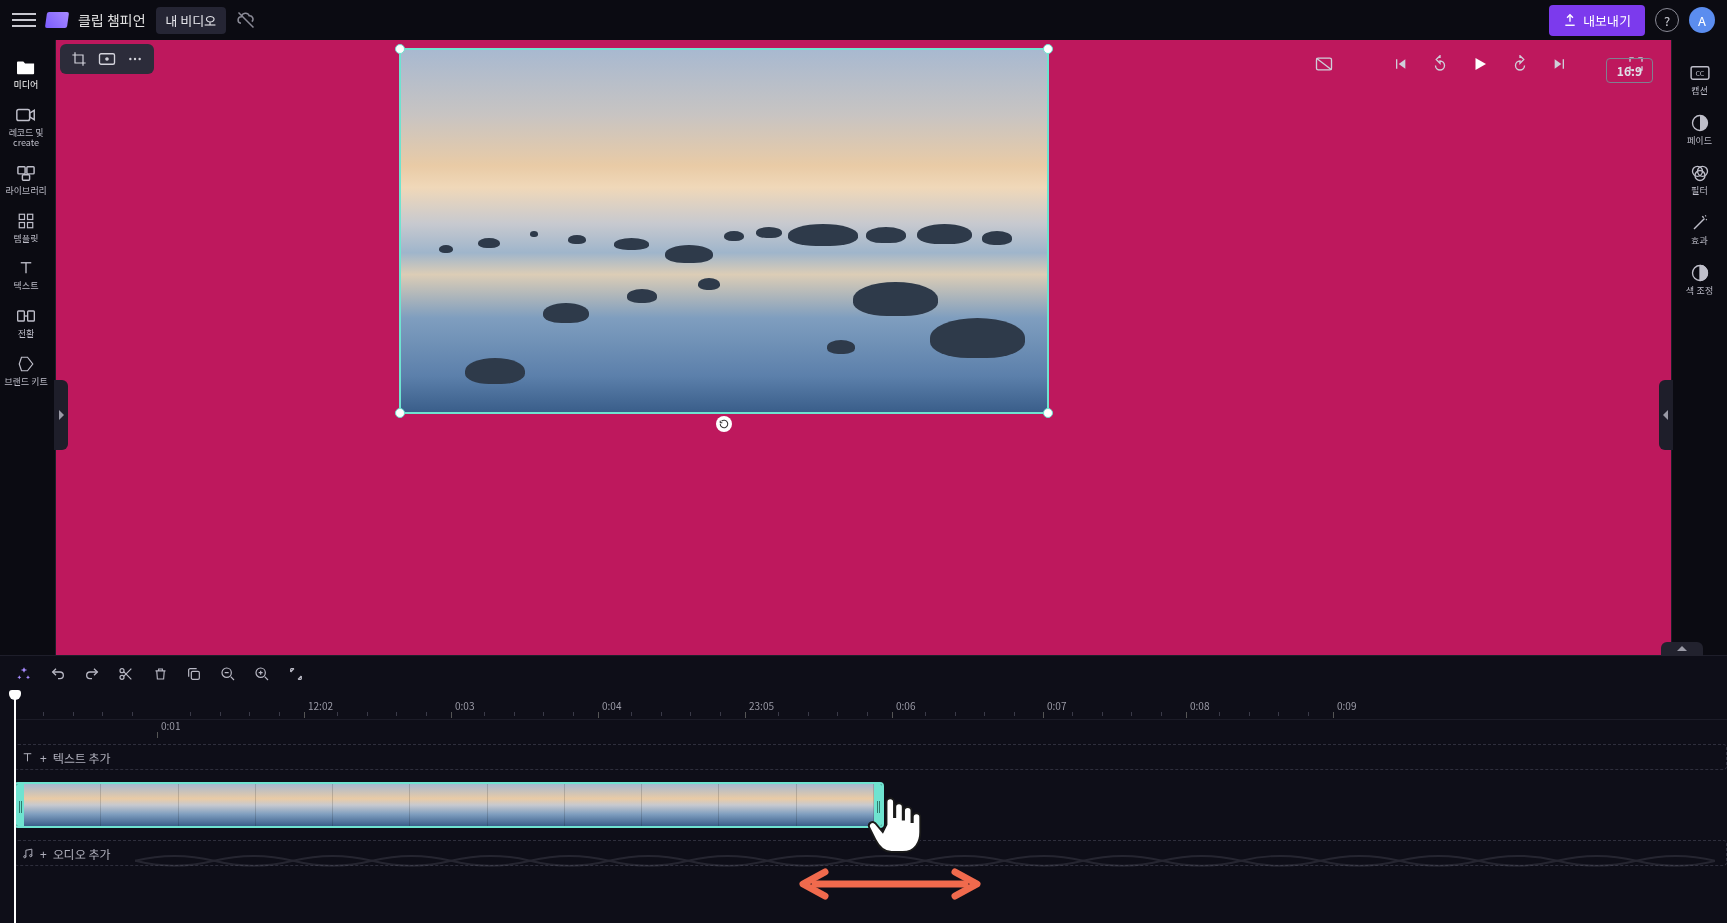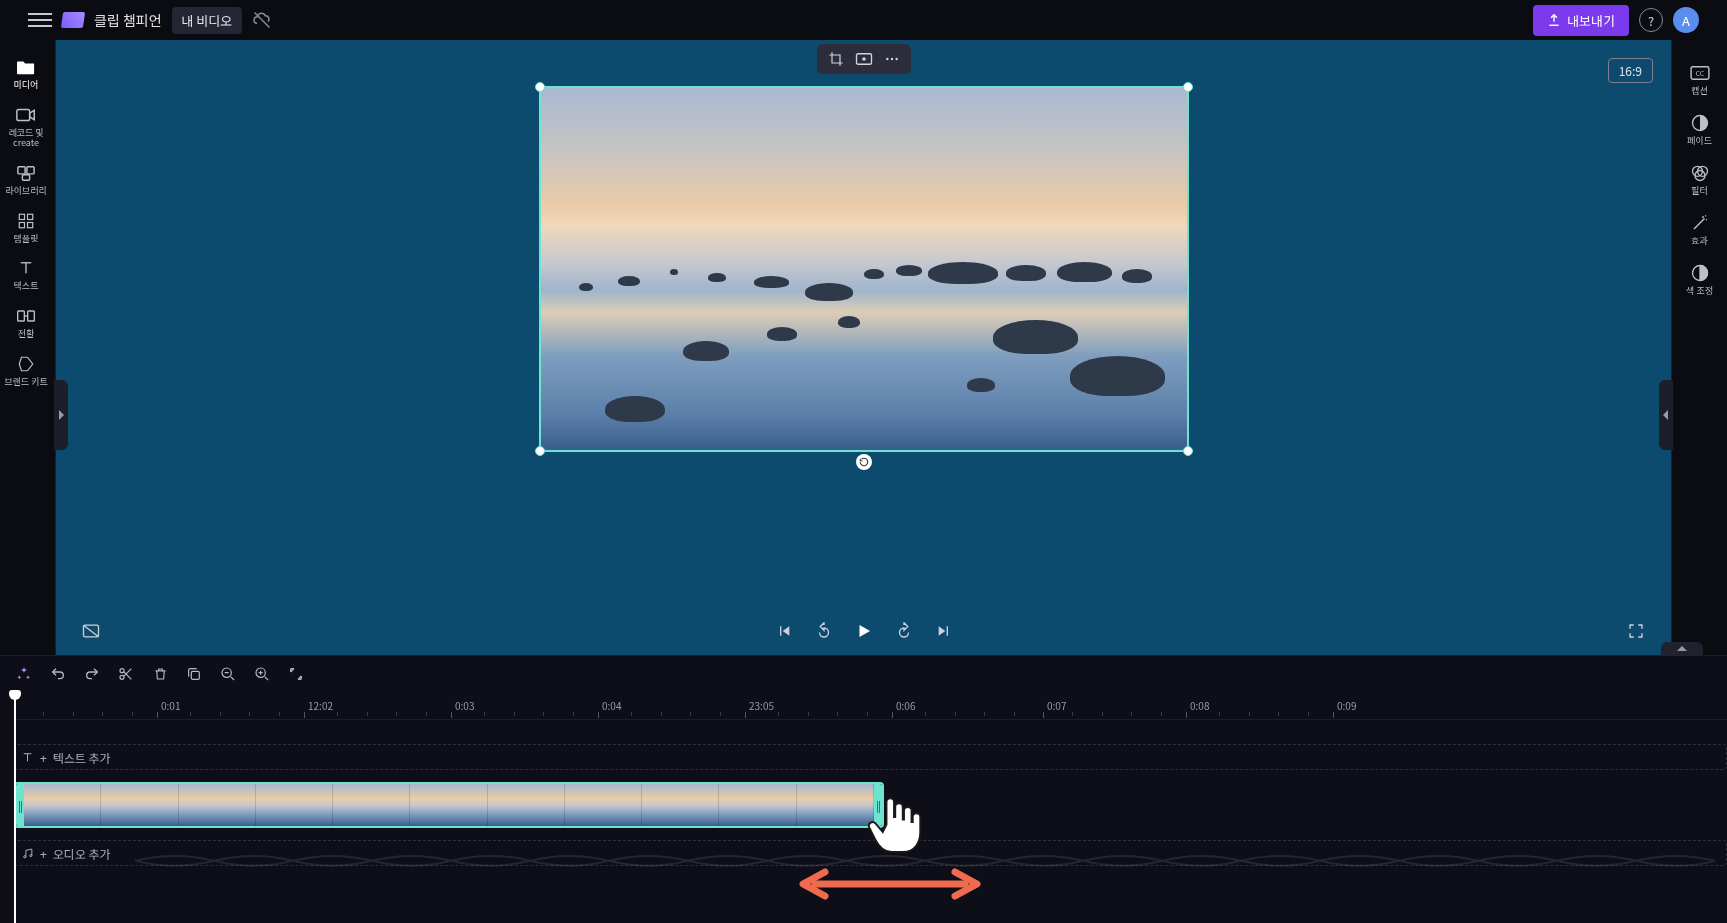--- a/index.html
+++ b/index.html
@@ -11,21 +11,21 @@
     background: #0b0b12;
     overflow: hidden;
   }
   .app { display: flex; flex-direction: column; width: 1727px; height: 923px; }
 
   
   .topbar {
     height: 40px;
     display: flex;
     align-items: center;
-    padding: 0 28px;
+    padding: 0 12px;
     background: #0b0b12;
     gap: 10px;
   }
   .hamburger { width: 24px; height: 24px; display: flex; flex-direction: column; justify-content: center; gap: 4px; cursor: pointer; }
   .hamburger span { height: 2px; background: #c8c8d0; }
   .brand-icon { width: 22px; height: 16px; background: linear-gradient(45deg,#7b5cff,#a88bff); border-radius: 2px; transform: skew(-8deg); }
   .brand-label { font-size: 14px; color: #e0e0e0; }
   .project-pill { background: #252534; padding: 4px 10px; border-radius: 4px; font-size: 13px; color: #e4e4ea; }
   .cloud-off { width: 20px; height: 20px; color: #8a8a96; display: flex; align-items: center; }
   .topbar .spacer { flex: 1; }
@@ -84,23 +84,24 @@
     align-items: center;
     justify-content: center;
     color: #9a9aa6;
     cursor: pointer;
   }
 
   
   .center {
     flex: 1;
     display: flex;
-    flex-direction: column;
+    flex-direction: row;
     min-width: 0;
-    background: #0c4a6e;
+    background: #be185d;
+    font-weight: bold;
   }
   .stage-toolbar {
     height: 38px;
     display: flex;
     align-items: center;
     justify-content: center;
     gap: 6px;
     padding: 4px;
   }
   .stage-toolbar .group {
@@ -686,21 +687,21 @@
         <svg width="16" height="16" viewBox="0 0 24 24" fill="none" stroke="currentColor" stroke-width="1.8">
             <path d="M9 4L4 9M4 4v5M4 4h5M15 20l5-5M20 20v-5M20 20h-5"></path>
           </svg>
       </div>
     </div>
 
     <div style="position:relative; flex:1;">
       <div class="playhead"></div>
 
       <div class="ruler" id="ruler">
-          <div class="tick" style="left: 147px;">0:01</div>
+          <div class="tick" style="left: 147px; margin-top: 20px;">0:01</div>
           <div class="minor" style="left: 29.4px;"></div>
           <div class="minor" style="left: 58.8px;"></div>
           <div class="minor" style="left: 88.2px;"></div>
           <div class="minor" style="left: 117.6px;"></div>
           <div class="tick" style="left: 294px;">12:02</div>
           <div class="minor" style="left: 176.4px;"></div>
           <div class="minor" style="left: 205.8px;"></div>
           <div class="minor" style="left: 235.2px;"></div>
           <div class="minor" style="left: 264.6px;"></div>
           <div class="tick" style="left: 441px;">0:03</div>

